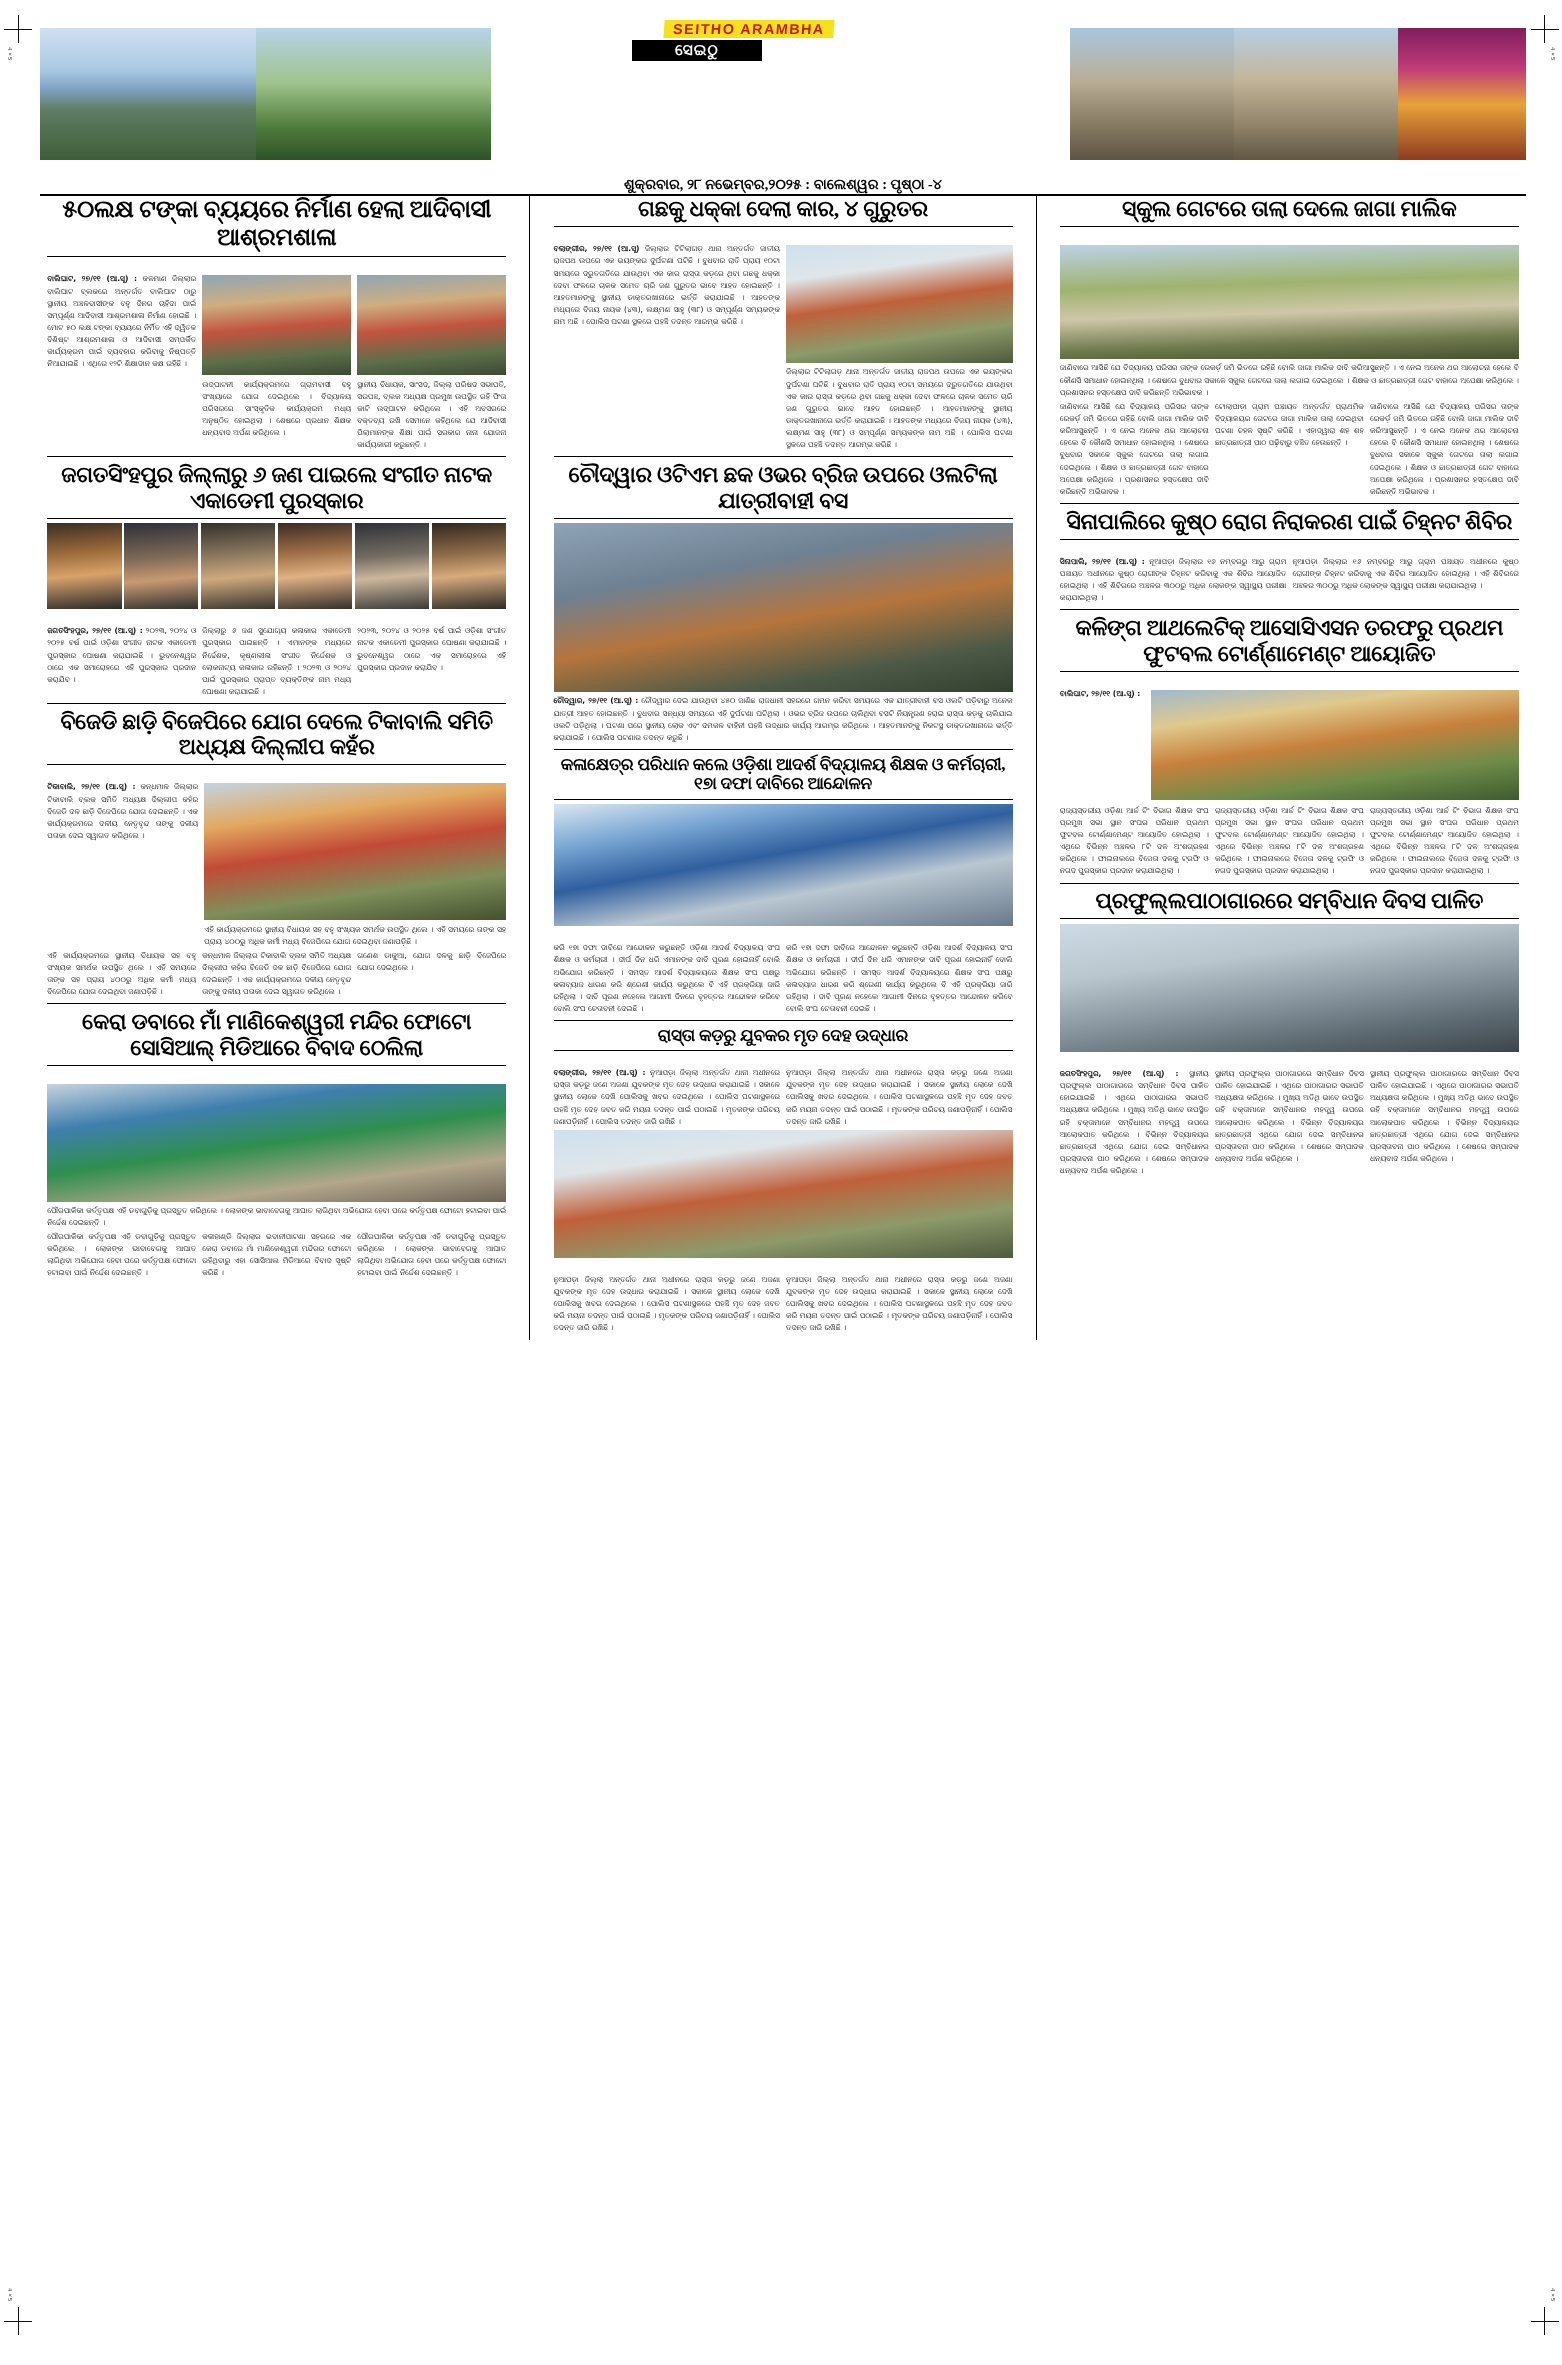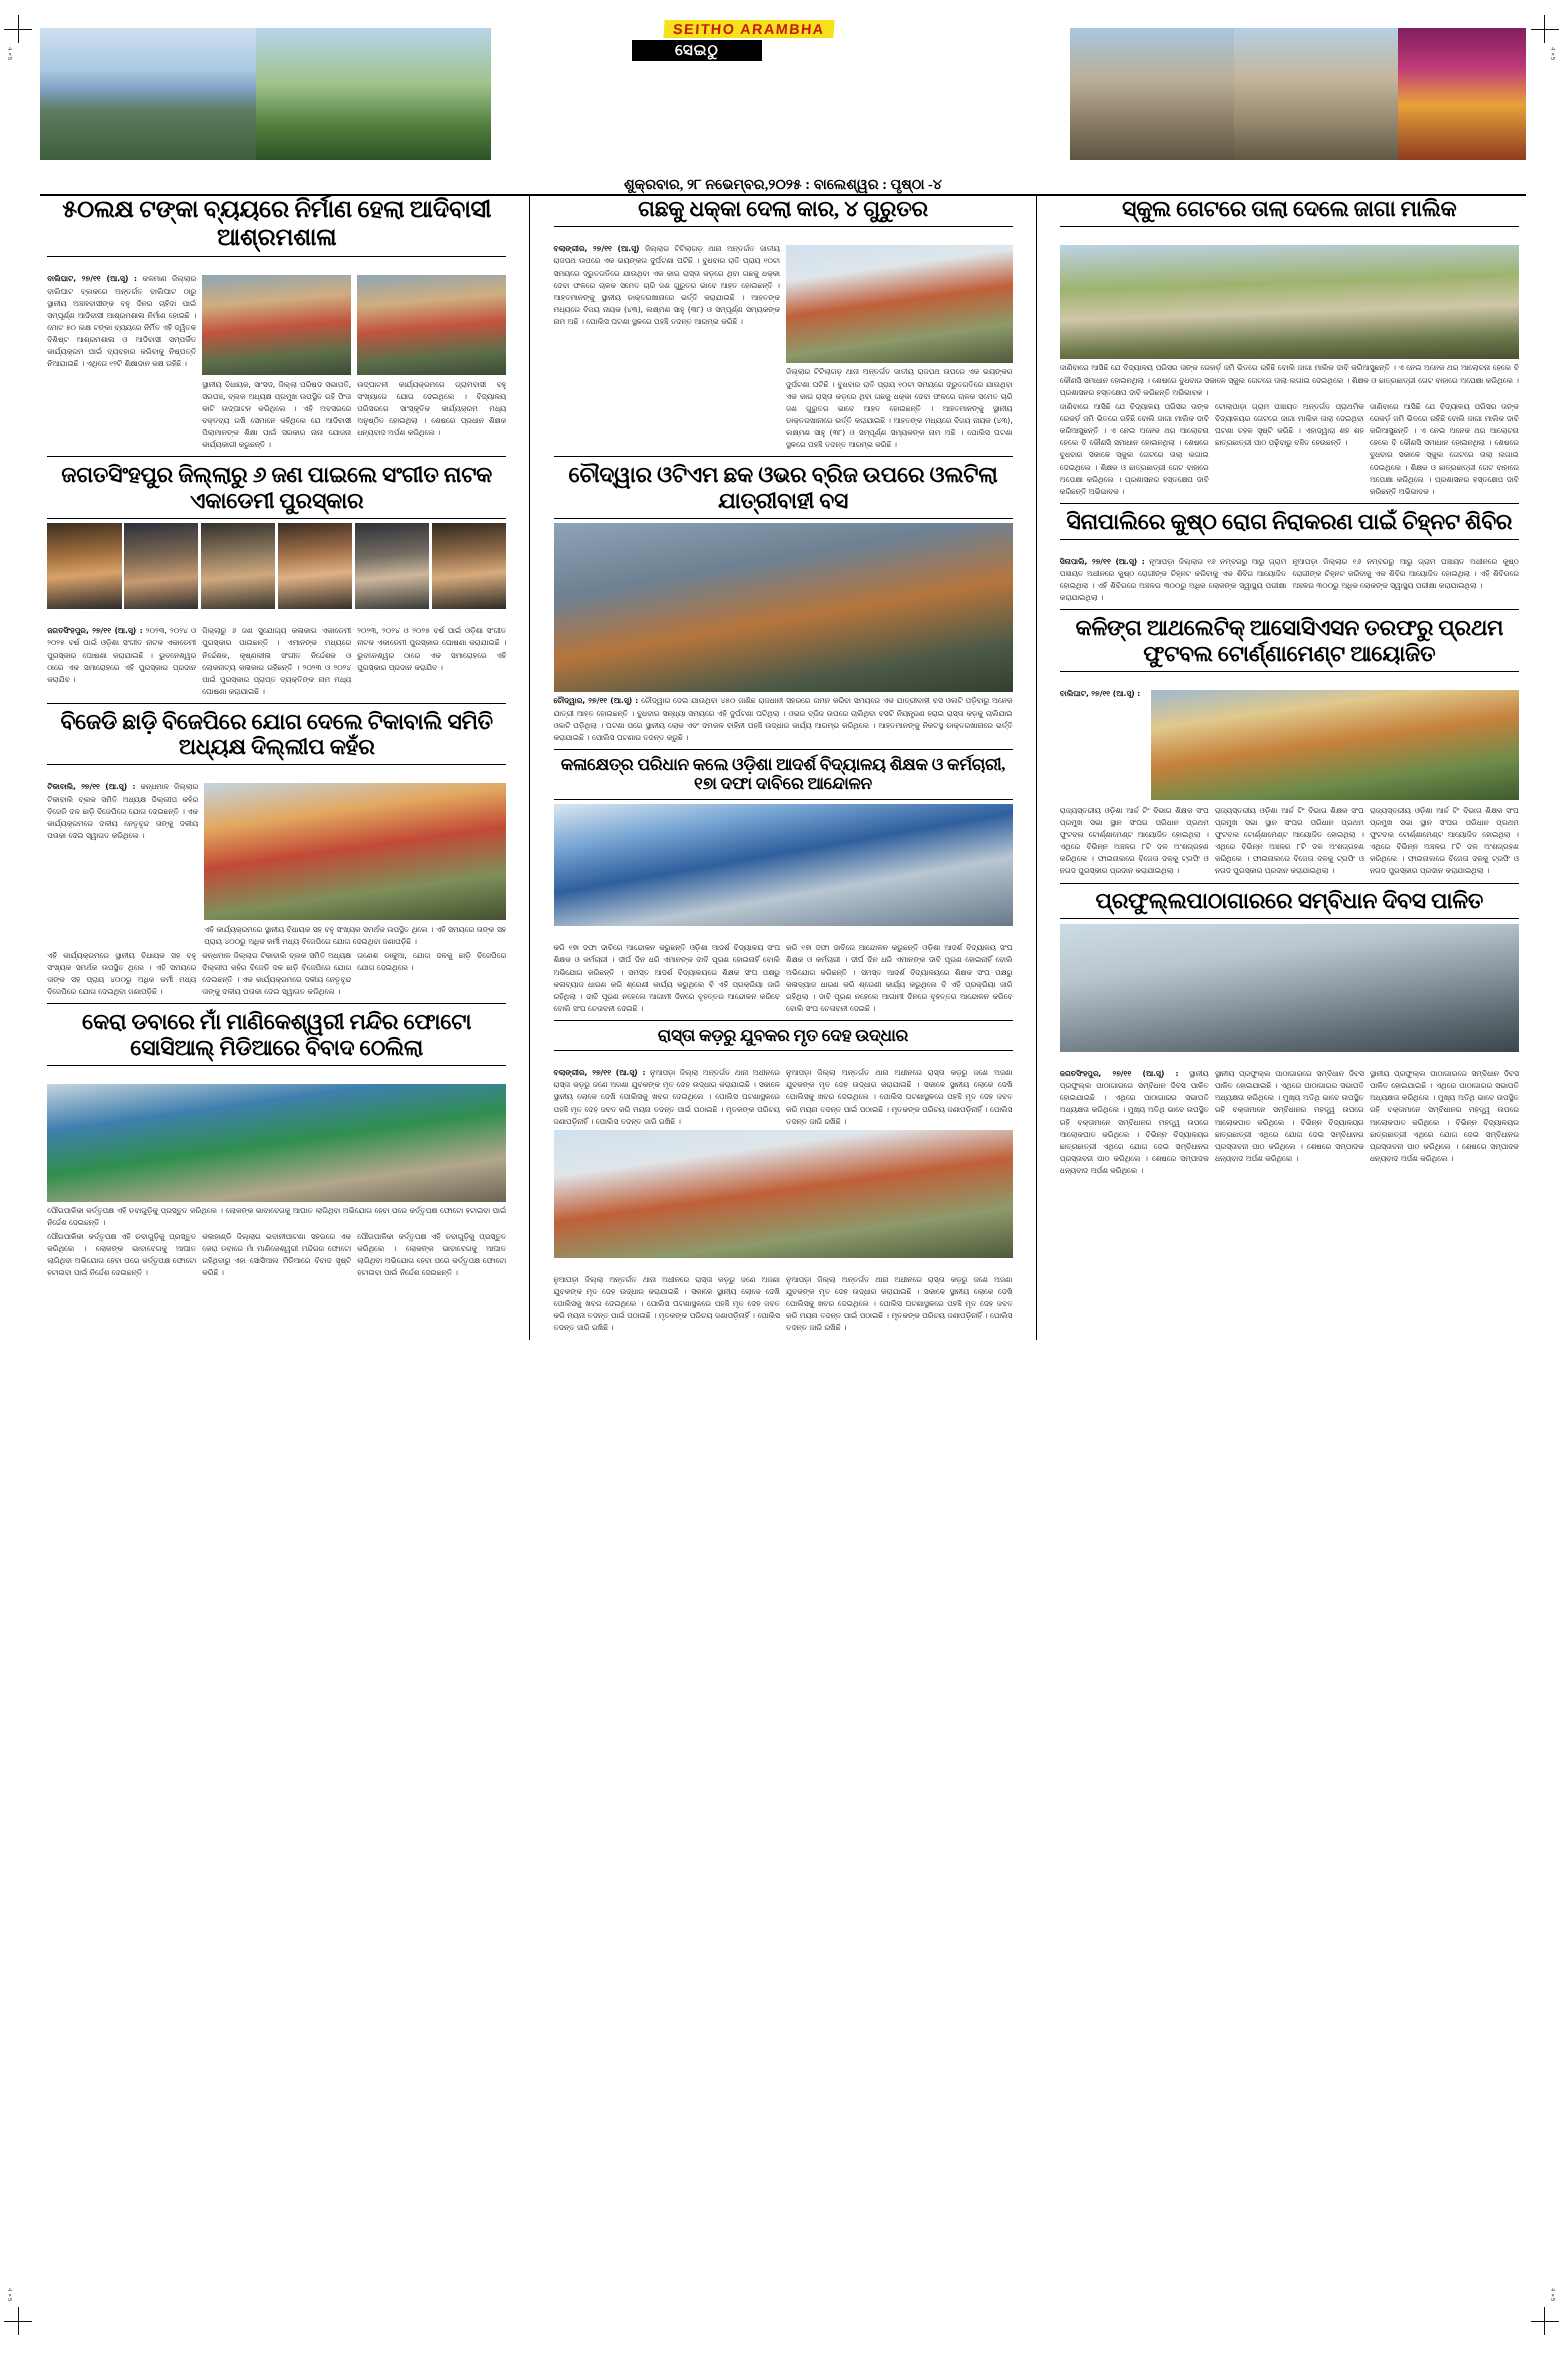--- a/index.html
+++ b/index.html
@@ -182,25 +182,25 @@
       <div class="blk">
         <div class="hl hl-xl">୫୦ଲକ୍ଷ ଟଙ୍କା ବ୍ୟୟରେ ନିର୍ମାଣ ହେଲା ଆଦିବାସୀ ଆଶ୍ରମଶାଳା</div>
         <div class="divider"></div>
         <div class="cols">
           <div class="col">
             <div class="txt"><b>ବାଲିଘାଟ, ୨୭/୧୧ (ଆ.ସୂ) :</b>
               <span>କଳମାଣ ଜିଲ୍ଲାର ବାଲିଘାଟ ବ୍ଲକରେ ଅନ୍ତର୍ଗତ ବାଲିଘାଟ ଠାରୁ ସ୍ଥାନୀୟ ଅଞ୍ଚଳବାସୀଙ୍କ ବହୁ ଦିନର ଚାହିଦା ପାଇଁ ସମ୍ପୂର୍ଣ୍ଣ ଆଦିବାସୀ ଆଶ୍ରମଶାଳା ନିର୍ମାଣ ହୋଇଛି । ମୋଟ ୫୦ ଲକ୍ଷ ଟଙ୍କା ବ୍ୟୟରେ ନିର୍ମିତ ଏହି ଦ୍ୱିତଳ ବିଶିଷ୍ଟ ଆଶ୍ରମଶାଳା ଓ ଆଦିବାସୀ ସମ୍ପର୍କିତ କାର୍ଯ୍ୟକ୍ରମ ପାଇଁ ବ୍ୟବହାର କରିବାକୁ ନିଷ୍ପତ୍ତି ନିଆଯାଇଛି । ଏଥିରେ ୧୨ଟି ଶିକ୍ଷାଦାନ କକ୍ଷ ରହିଛି ।</span></div>
           </div>
           <div class="col">
             <div class="photo ph-group photo-wrap" style="height:100px;"></div>
+            <div class="txt">ଉଦ୍‌ଘାଟନୀ କାର୍ଯ୍ୟକ୍ରମରେ ଗ୍ରାମବାସୀ ବହୁ ସଂଖ୍ୟାରେ ଯୋଗ ଦେଇଥିଲେ । ବିଦ୍ୟାଳୟ ପରିସରରେ ସାଂସ୍କୃତିକ କାର୍ଯ୍ୟକ୍ରମ ମଧ୍ୟ ଅନୁଷ୍ଠିତ ହୋଇଥିଲା । ଶେଷରେ ପ୍ରଧାନ ଶିକ୍ଷକ ଧନ୍ୟବାଦ ଅର୍ପଣ କରିଥିଲେ ।</div>
+          </div>
+          <div class="col">
+            <div class="photo ph-group photo-wrap" style="height:100px;"></div>
             <div class="txt">ସ୍ଥାନୀୟ ବିଧାୟକ, ସାଂସଦ, ଜିଲ୍ଲା ପରିଷଦ ସଭାପତି, ସରପଞ୍ଚ, ବ୍ଲକ ଅଧ୍ୟକ୍ଷ ପ୍ରମୁଖ ଉପସ୍ଥିତ ରହି ଫିତା କାଟି ଉଦ୍‌ଘାଟନ କରିଥିଲେ । ଏହି ଅବସରରେ ବକ୍ତବ୍ୟ ରଖି ସେମାନେ କହିଥିଲେ ଯେ ଆଦିବାସୀ ପିଲାମାନଙ୍କ ଶିକ୍ଷା ପାଇଁ ସରକାର ନାନା ଯୋଜନା କାର୍ଯ୍ୟକାରୀ କରୁଛନ୍ତି ।</div>
-          </div>
-          <div class="col">
-            <div class="photo ph-group photo-wrap" style="height:100px;"></div>
-            <div class="txt">ଉଦ୍‌ଘାଟନୀ କାର୍ଯ୍ୟକ୍ରମରେ ଗ୍ରାମବାସୀ ବହୁ ସଂଖ୍ୟାରେ ଯୋଗ ଦେଇଥିଲେ । ବିଦ୍ୟାଳୟ ପରିସରରେ ସାଂସ୍କୃତିକ କାର୍ଯ୍ୟକ୍ରମ ମଧ୍ୟ ଅନୁଷ୍ଠିତ ହୋଇଥିଲା । ଶେଷରେ ପ୍ରଧାନ ଶିକ୍ଷକ ଧନ୍ୟବାଦ ଅର୍ପଣ କରିଥିଲେ ।</div>
           </div>
         </div>
       </div>
 
       <div class="divider"></div>
 
       <div class="blk">
         <div class="hl hl-lg">ଜଗତସିଂହପୁର ଜିଲ୍ଲାରୁ ୬ ଜଣ ପାଇଲେ ସଂଗୀତ ନାଟକ ଏକାଡେମୀ ପୁରସ୍କାର</div>
         <div class="divider"></div>
         <div class="portraits">

